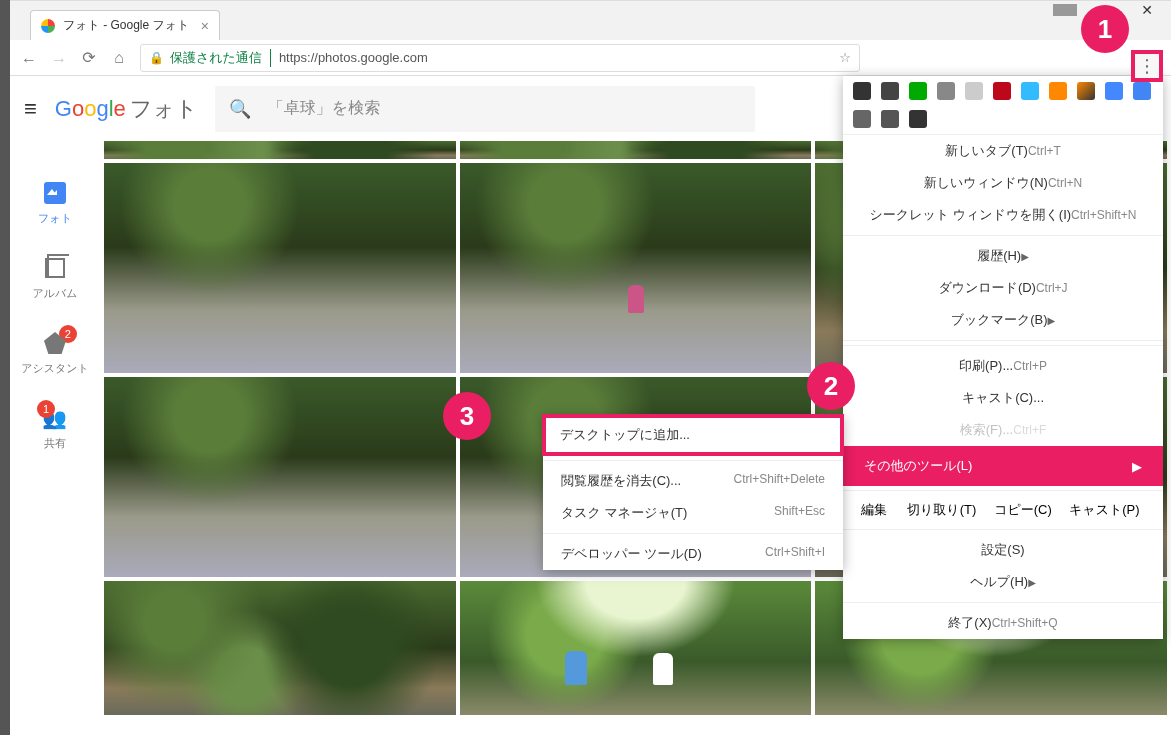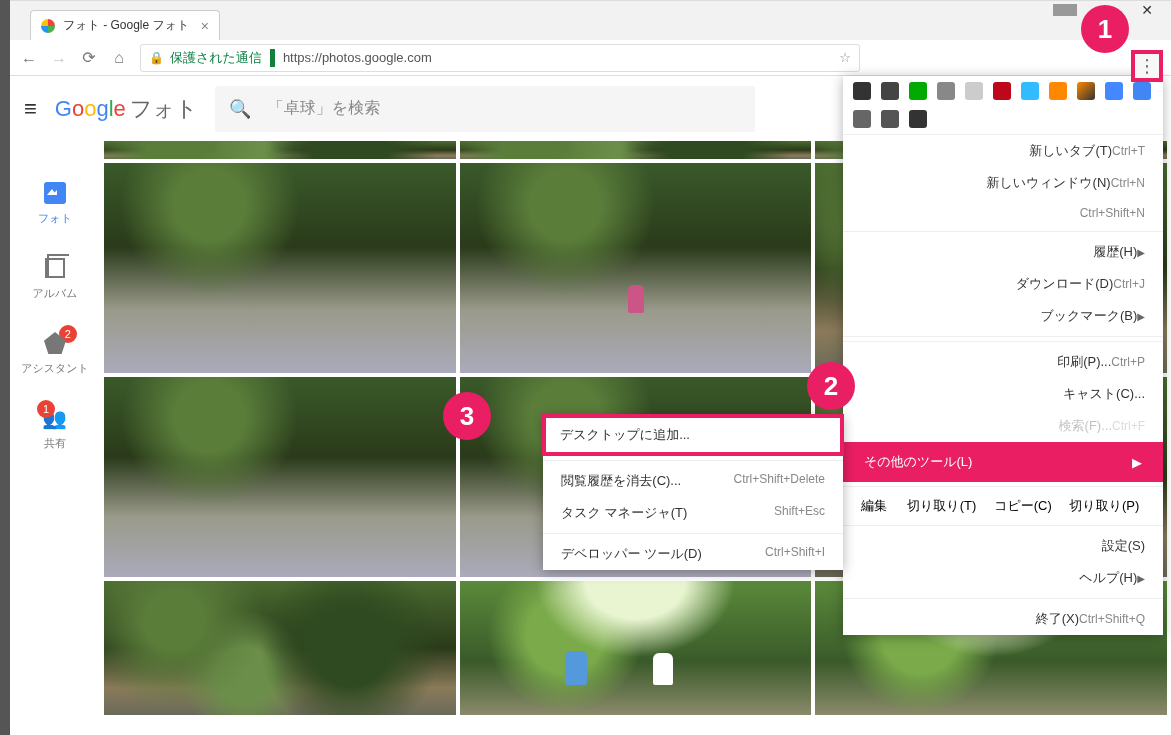--- a/index.html
+++ b/index.html
@@ -14,21 +14,21 @@
 .tab-bar { height: 40px; background: #f2f2f2; display: flex; align-items: flex-end; padding-left: 20px; border-top: 1px solid #ddd; }
 .tab { background: #fff; border: 1px solid #ccc; border-bottom: none; border-radius: 4px 4px 0 0; height: 30px; display: flex; align-items: center; padding: 0 10px; min-width: 190px; font-size: 12px; color: #333; }
 .tab .favicon { width: 14px; height: 14px; margin-right: 8px; background: conic-gradient(#f44336 0 90deg, #4caf50 0 180deg, #2196f3 0 270deg, #ffc107 0 360deg); border-radius: 50%; }
 .tab .close { margin-left: auto; color: #888; font-size: 14px; }
 
 
 .addr-row { height: 36px; display: flex; align-items: center; padding: 0 10px; gap: 12px; border-bottom: 1px solid #ddd; background: #fff; }
 .addr-row .nav-icon { color: #777; font-size: 16px; width: 18px; text-align: center; }
 .addr-box { flex: 1; height: 28px; border: 1px solid #ddd; border-radius: 3px; display: flex; align-items: center; padding: 0 8px; font-size: 13px; color: #333; max-width: 720px; }
 .secure-lock { color: #0b8043; font-size: 12px; margin-right: 6px; }
-.secure-text { color: #0b8043; font-size: 13px; border-right: 5px solid #15803d; padding-right: 8px; margin-right: 8px; }
+.secure-text { color: #0b8043; font-size: 13px; border-right: 1px solid #15803d; padding-right: 8px; margin-right: 8px; }
 .addr-url { color: #555; }
 .star-icon { margin-left: auto; color: #888; }
 
 
 .app-header { height: 65px; display: flex; align-items: center; padding: 0 14px; gap: 18px; }
 .menu-icon { font-size: 22px; color: #333; }
 .logo { font-size: 22px; font-weight: 400; }
 .logo .g-blue { color: #4285F4; }
 .logo .g-red { color: #EA4335; }
 .logo .g-yellow { color: #FBBC05; }
@@ -74,21 +74,21 @@
 }
 .person { position: absolute; width: 16px; height: 28px; background: #fff; border-radius: 6px 6px 2px 2px; }
 .person.p1 { bottom: 60px; left: 48%; background: #cc5588; }
 .person.p3 { bottom: 30px; left: 30%; width: 22px; height: 34px; background: #5599dd; }
 .person.p4 { bottom: 30px; left: 55%; width: 20px; height: 32px; }
 
 
 .chrome-menu { position: absolute; top: 76px; right: 8px; width: 320px; background: #fff; box-shadow: 0 2px 12px rgba(0,0,0,0.3); z-index: 100; font-size: 13px; }
 .ext-icons { display: flex; flex-wrap: wrap; padding: 6px 10px; gap: 10px; border-bottom: 1px solid #eee; }
 .ext-icons .ei { width: 18px; height: 18px; border-radius: 3px; }
-.menu-item { display: flex; align-items: center; padding: 7px 18px; color: #333; justify-content: flex-end; }
+.menu-item { display: flex; align-items: center; padding: 7px 18px; color: #333; justify-content: center; }
 .menu-item .shortcut { color: #888; font-size: 12px; }
 .menu-item .arrow { color: #666; font-size: 10px; }
 .menu-sep { height: 1px; background: #eee; margin: 4px 0; }
 .zoom-row { display: flex; align-items: center; padding: 6px 18px; gap: 18px; }
 .zoom-row .zlabel { flex: 1; }
 .zoom-row .zbtn { width: 24px; text-align: center; color: #666; cursor: pointer; }
 .zoom-row .zval { color: #333; }
 .zoom-row .fs-icon { font-size: 14px; color: #666; }
 .edit-row { display: flex; padding: 6px 18px; }
 .edit-row span:first-child { flex: 0 0 40px; }
@@ -256,20 +256,21 @@
   </div>
   <div class="menu-item">
       <span>新しいタブ(T)</span>
       <span class="shortcut">Ctrl+T</span>
     </div>
   <div class="menu-item">
       <span>新しいウィンドウ(N)</span>
       <span class="shortcut">Ctrl+N</span>
     </div>
   <div class="menu-item">
+      <span>シークレット ウィンドウを開く(I)</span>
       <span class="shortcut">Ctrl+Shift+N</span>
     </div>
   <div class="menu-sep"></div>
   <div class="menu-item">
       <span>履歴(H)</span>
       <span class="arrow">▶</span>
     </div>
   <div class="menu-item">
       <span>ダウンロード(D)</span>
       <span class="shortcut">Ctrl+J</span>
@@ -293,21 +294,21 @@
     </div>
   <div class="highlight-tools">
       <span>その他のツール(L)</span>
       <span class="arrow">▶</span>
     </div>
   <div class="menu-sep"></div>
   <div class="edit-row">
     <span>編集</span>
     <span class="edit-cell">切り取り(T)</span>
     <span class="edit-cell">コピー(C)</span>
-    <span class="edit-cell">切り取り(P)</span>
+    <span class="edit-cell">キャスト(P)</span>
   </div>
   <div class="menu-sep"></div>
   <div class="menu-item">
       <span>設定(S)</span>
     </div>
   <div class="menu-item">
       <span>ヘルプ(H)</span>
       <span class="arrow">▶</span>
     </div>
   <div class="menu-sep"></div>

